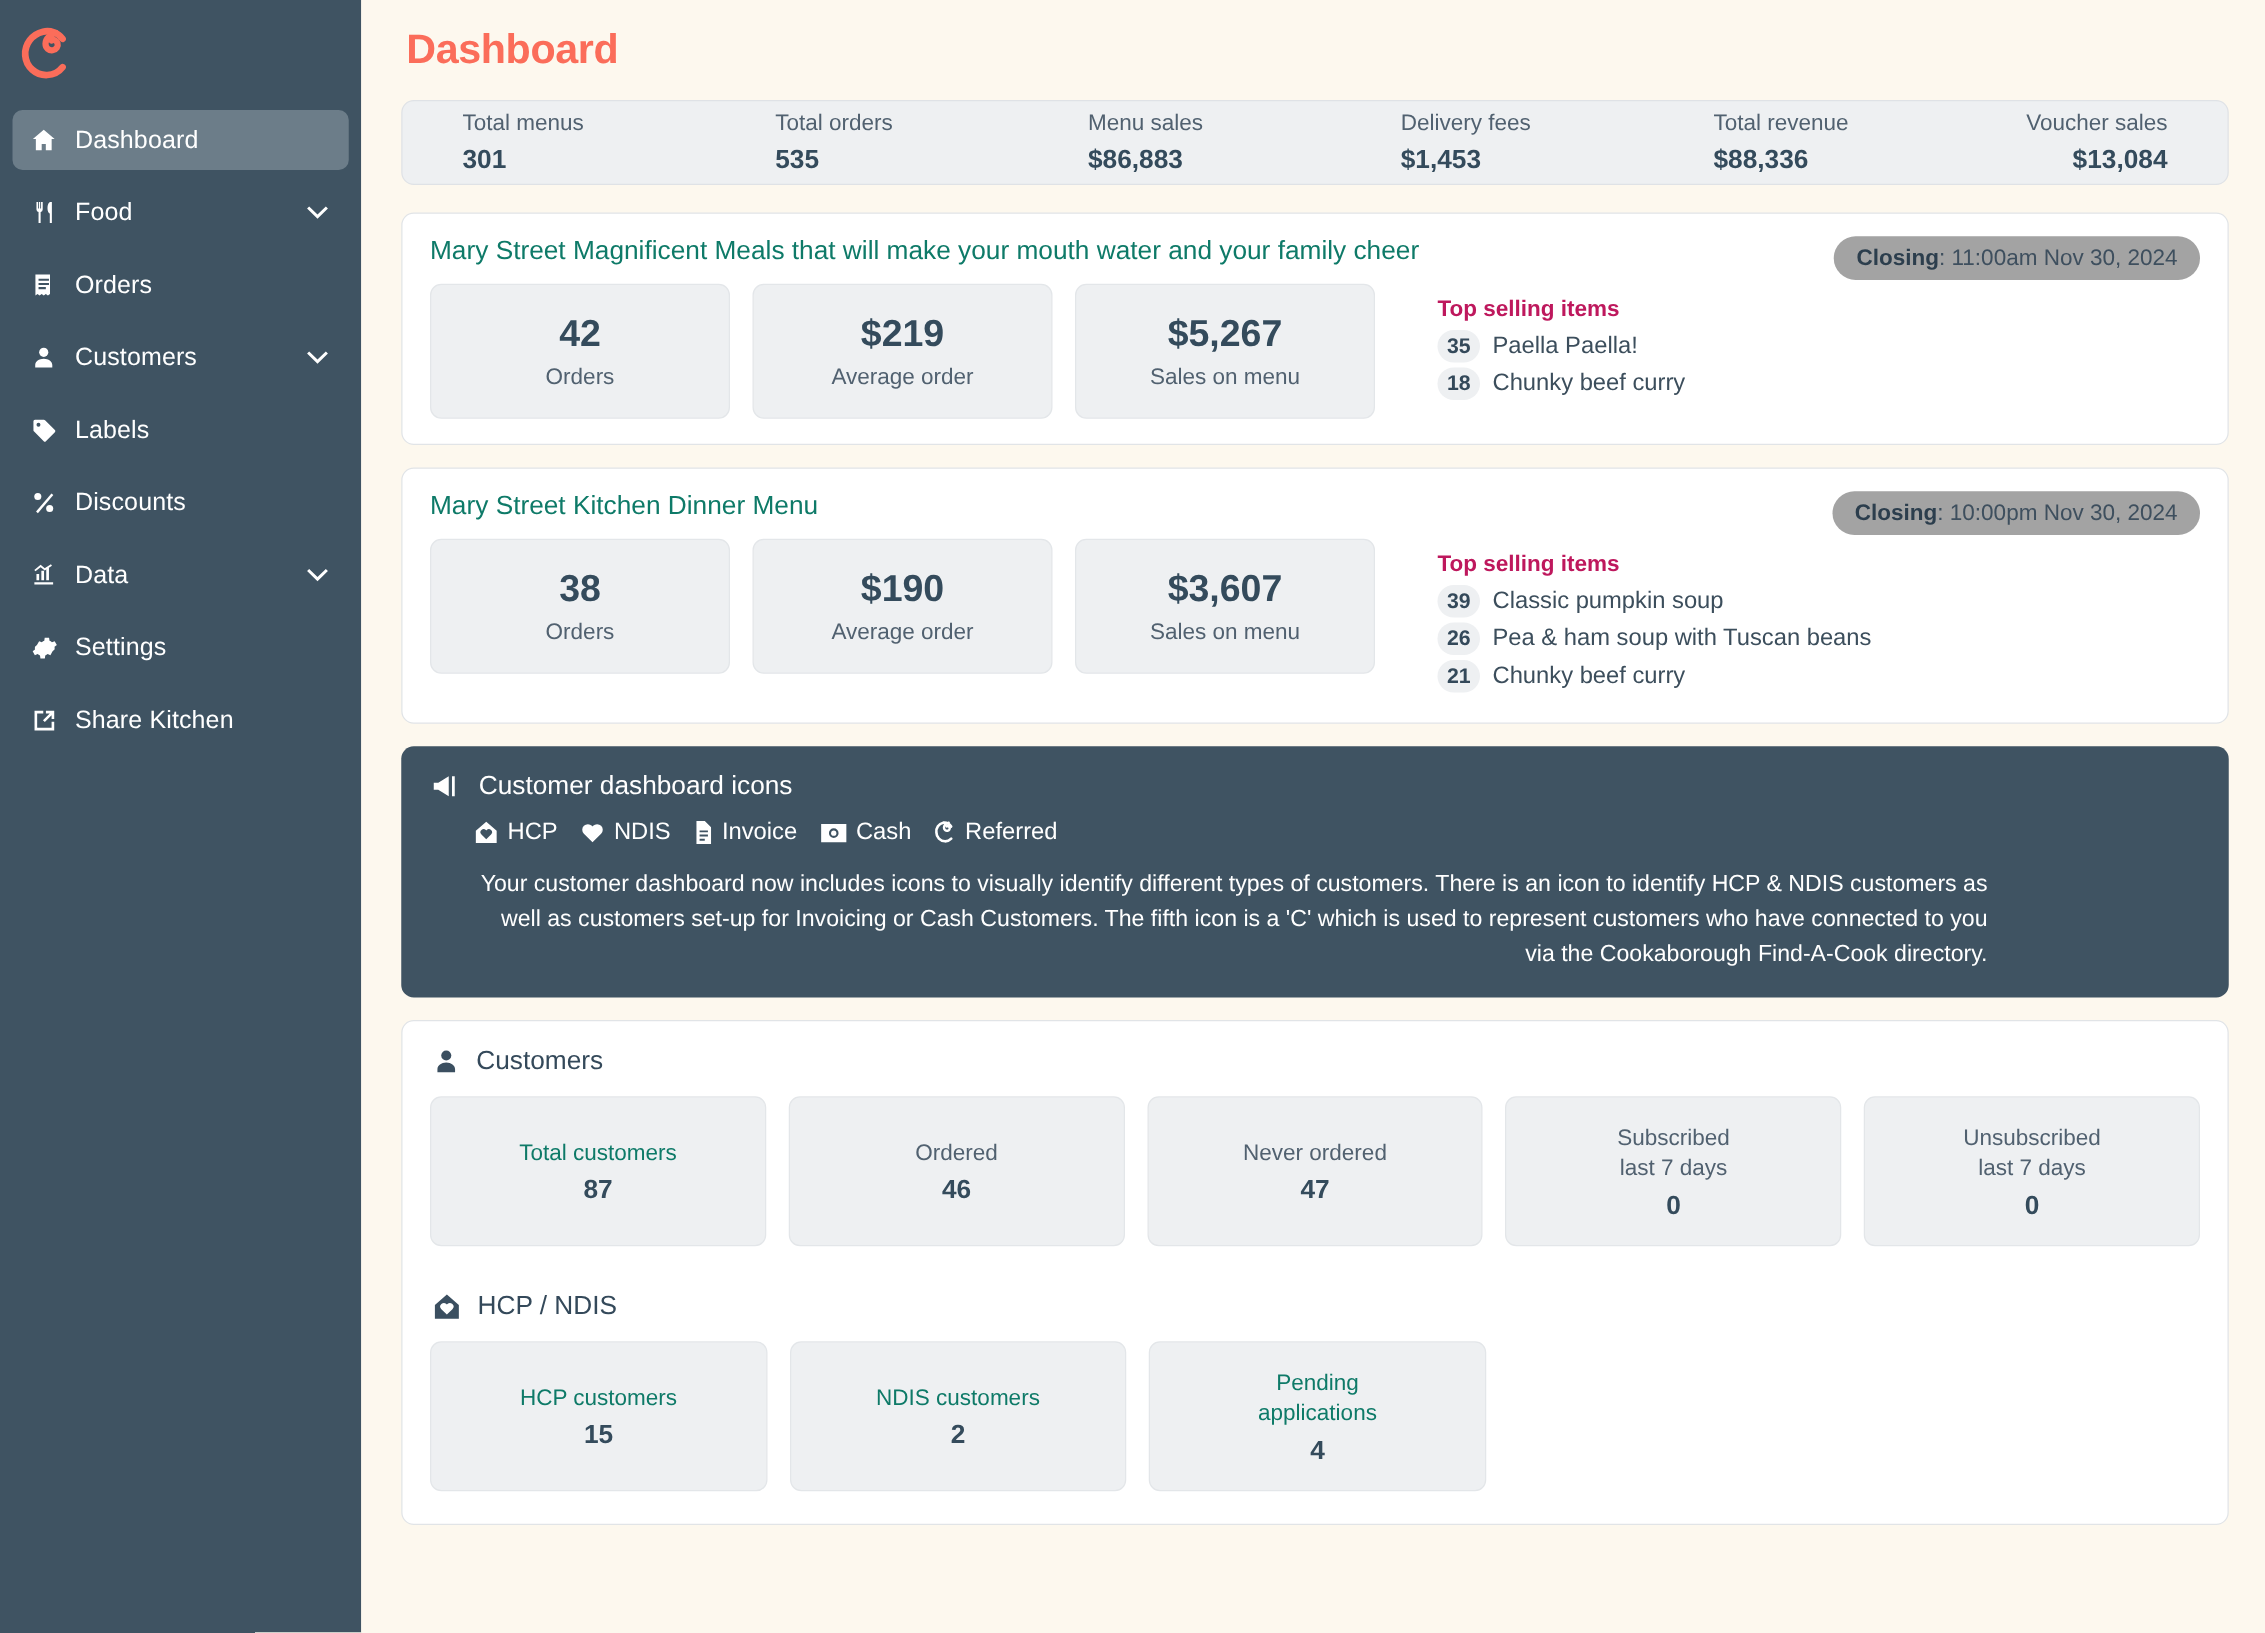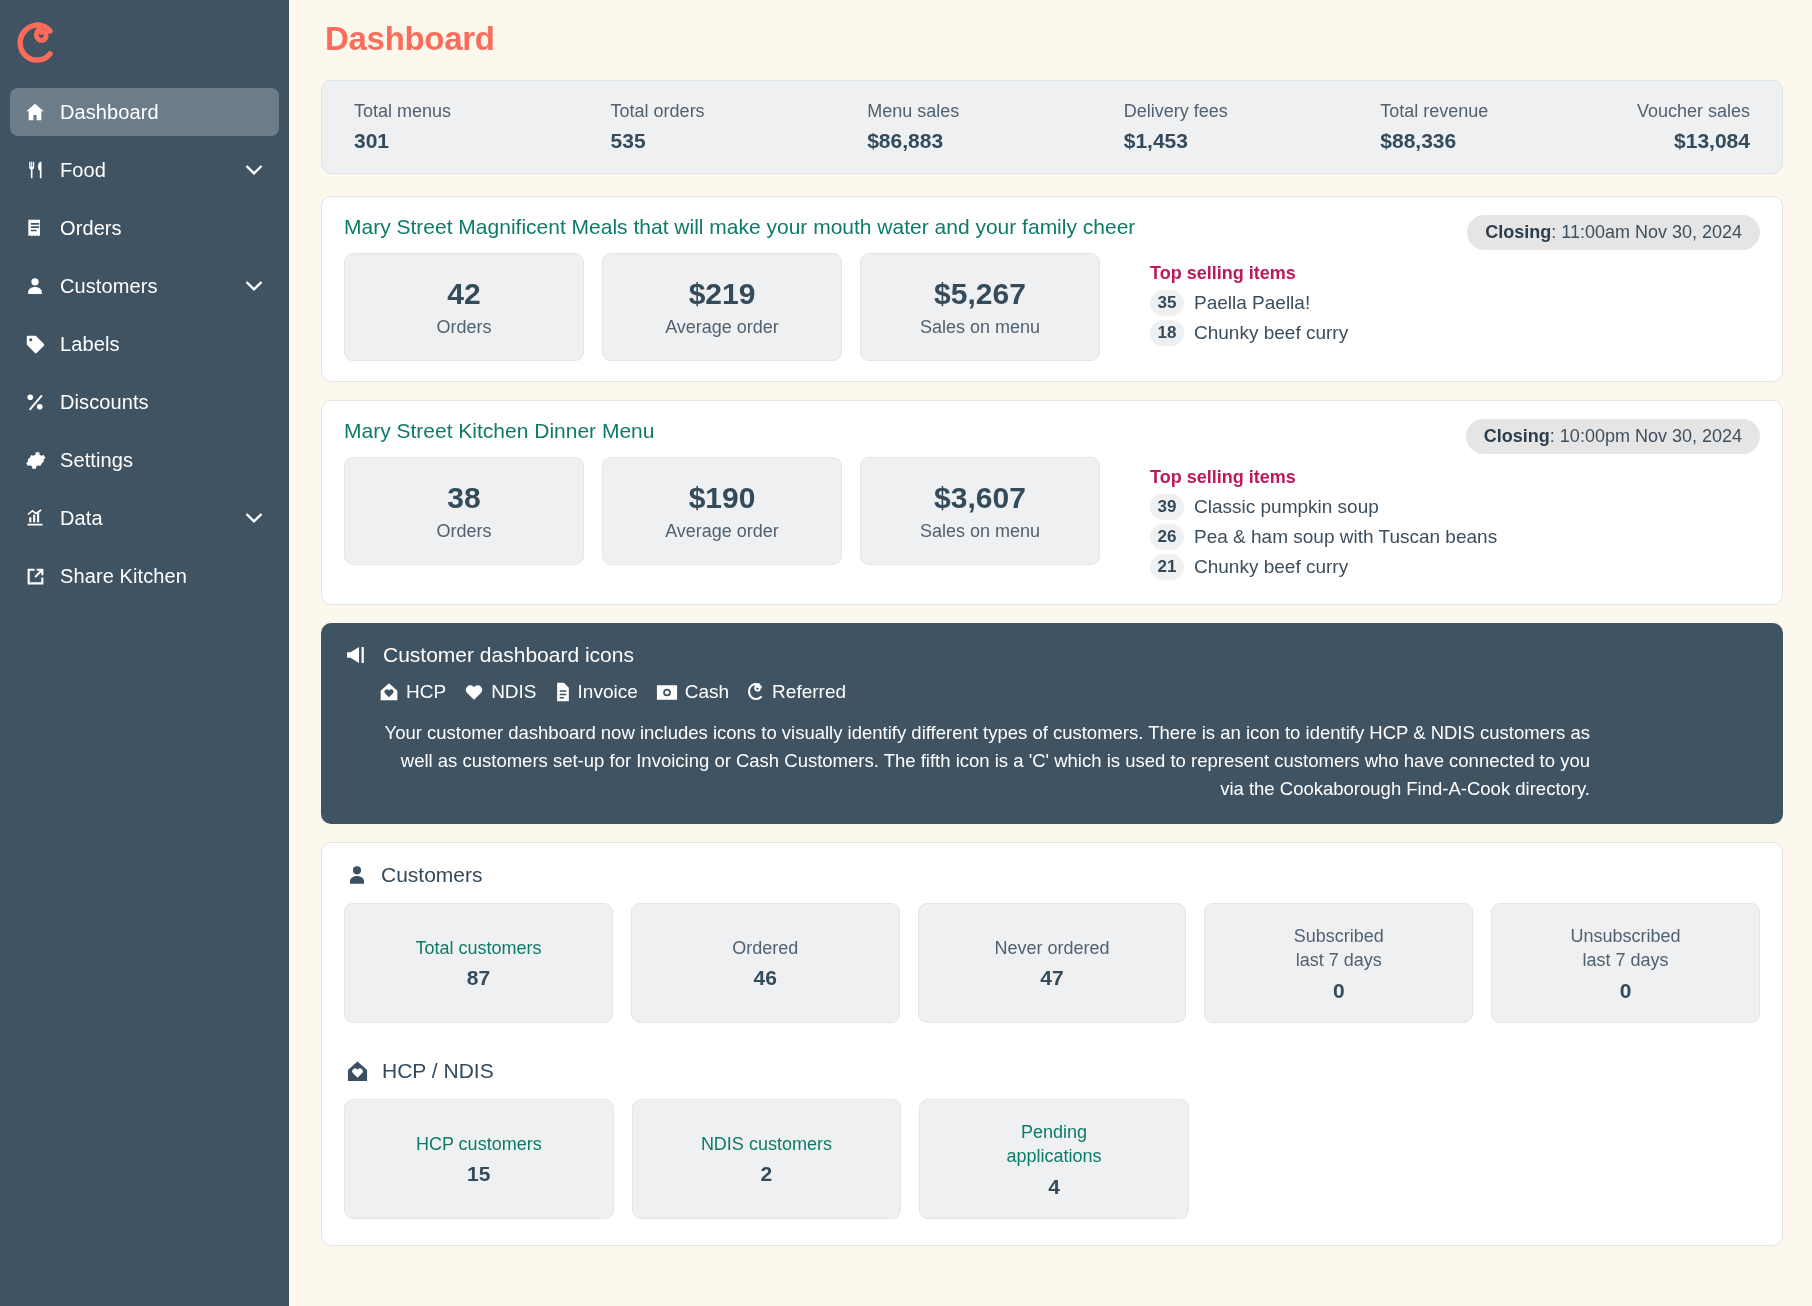--- a/index.html
+++ b/index.html
@@ -47,22 +47,22 @@
     overflow: hidden;
   }
   .page-title {
     color: #fb6d5a; font-size: 33px; font-weight: bold;
     padding: 20px 0 22px 4px; letter-spacing: -.3px;
   }
 
   
   .stats-bar {
     background: #eef0f2; border: 1px solid #dfe2e6; border-radius: 10px;
-    height: 94px; display: flex; align-items: center;
-    padding: 0 32px; margin-bottom: 22px;
+    height: 68px; display: flex; align-items: center;
+    padding: 0 48px; margin-bottom: 22px;
   }
   .stat { flex: 1; }
   .stat-label { font-size: 18px; color: #516170; margin-bottom: 7px; }
   .stat-value { font-size: 21px; font-weight: bold; color: #344b5c; }
 
   
   .card {
     background: #ffffff; border: 1px solid #e1e4e7; border-radius: 10px;
     padding: 18px 22px 20px 22px; margin-bottom: 18px;
     position: relative;
@@ -77,21 +77,21 @@
   .metric {
     width: 240px; height: 108px;
     background: #eef0f2; border: 1px solid #e3e6e9; border-radius: 9px;
     display: flex; flex-direction: column; align-items: center; justify-content: center;
   }
   .metric-value { font-size: 30px; font-weight: bold; color: #344b5c; margin-bottom: 6px; }
   .metric-label { font-size: 18px; color: #516170; }
   .menu-right { flex: 1; padding-left: 50px; padding-top: 0; }
   .closing-badge {
     position: absolute; right: 22px; top: 18px;
-    background: #e5e5e5; border-radius: 20px;
+    background: #a3a3a3; border-radius: 20px;
     padding: 7px 18px; font-size: 18px; color: #3e4f5e; white-space: nowrap;
   }
   .closing-badge b { color: #2c3e4d; }
   .tops-head { font-size: 18px; font-weight: bold; color: #be185d; margin: 34px 0 6px 0; }
   .top-row { display: flex; align-items: center; margin-bottom: 4px; }
   .top-count {
     min-width: 34px; height: 26px; border-radius: 13px;
     background: #eef0f2; color: #34495a; font-size: 17px; font-weight: bold;
     display: flex; align-items: center; justify-content: center; margin-right: 10px;
     padding: 0 6px;
@@ -205,40 +205,40 @@
               <circle cx="6.3" cy="6.3" r="3.4"></circle>
               <circle cx="17.7" cy="17.7" r="3.4"></circle>
               <path d="M19.4 3.3 4.6 20.7l1.8 1.5L21.2 4.8z"></path>
             </svg>
         </span>
         <span class="nav-label">Discounts</span>
       </div>
 
       <div class="nav-item">
         <span class="nav-ico">
-          <svg width="21" height="21" viewBox="0 0 24 24">
-              <path d="M12 8.2a3.8 3.8 0 1 0 0 7.6 3.8 3.8 0 0 0 0-7.6zm9.3 5.1.1-1.3-.1-1.3 2.1-1.6-2-3.5-2.5 1a8.6 8.6 0 0 0-2.2-1.3l-.4-2.7h-4l-.4 2.7a8.6 8.6 0 0 0-2.2 1.3l-2.5-1-2 3.5L3.4 10.7l-.1 1.3.1 1.3-2.1 1.6 2 3.5 2.5-1a8.6 8.6 0 0 0 2.2 1.3l.4 2.7h4l.4-2.7a8.6 8.6 0 0 0 2.2-1.3l2.5 1 2-3.5z"></path>
-            </svg>
-        </span>
-        <span class="nav-label">Settings</span>
-      </div>
-
-      <div class="nav-item">
-        <span class="nav-ico">
           <svg width="22" height="20" viewBox="0 0 24 24">
               <path d="M3 21h18v-2H3zM5 17h2.6v-6H5zm4.7 0h2.6V8H9.7zm4.7 0H17V5h-2.6z"></path>
               <path d="M3.5 7.8 9 3.4l4 3.2 6.4-4.2" fill="none" stroke="#fff" stroke-width="1.8"></path>
             </svg>
         </span>
         <span class="nav-label">Data</span>
         <span class="chev">
           <svg width="18" height="11" viewBox="0 0 18 11">
               <path d="M1.5 1.5 9 8.8l7.5-7.3"></path>
             </svg>
         </span>
+      </div>
+
+      <div class="nav-item">
+        <span class="nav-ico">
+          <svg width="21" height="21" viewBox="0 0 24 24">
+              <path d="M12 8.2a3.8 3.8 0 1 0 0 7.6 3.8 3.8 0 0 0 0-7.6zm9.3 5.1.1-1.3-.1-1.3 2.1-1.6-2-3.5-2.5 1a8.6 8.6 0 0 0-2.2-1.3l-.4-2.7h-4l-.4 2.7a8.6 8.6 0 0 0-2.2 1.3l-2.5-1-2 3.5L3.4 10.7l-.1 1.3.1 1.3-2.1 1.6 2 3.5 2.5-1a8.6 8.6 0 0 0 2.2 1.3l.4 2.7h4l.4-2.7a8.6 8.6 0 0 0 2.2-1.3l2.5 1 2-3.5z"></path>
+            </svg>
+        </span>
+        <span class="nav-label">Settings</span>
       </div>
 
       <div class="nav-item">
         <span class="nav-ico">
           <svg width="21" height="21" viewBox="0 0 24 24">
               <path d="M3 3v18h18v-8h-2.4v5.6H5.4V5.4H11V3z"></path>
               <path d="M13.4 3v2.4h3.5l-6.2 6.2 1.7 1.7 6.2-6.2v3.5H21V3z"></path>
             </svg>
         </span>
         <span class="nav-label">Share Kitchen</span>

